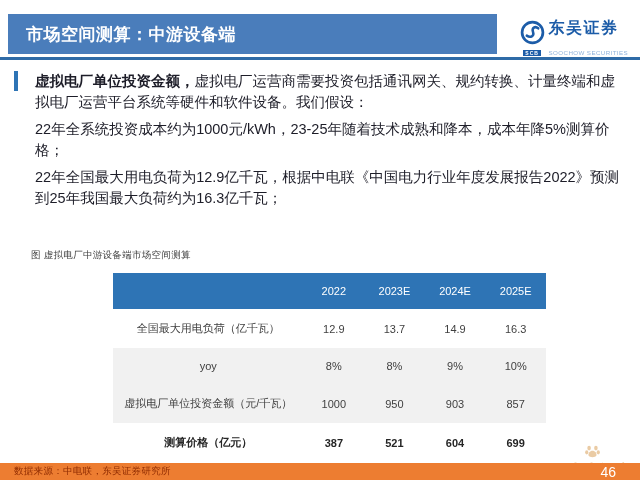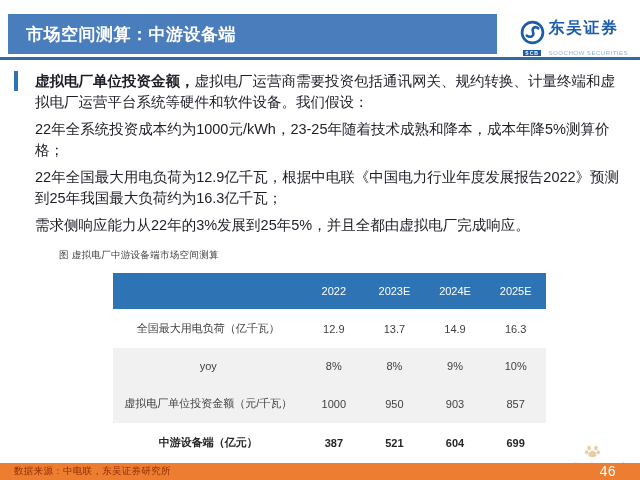--- a/index.html
+++ b/index.html
@@ -64,21 +64,21 @@
   }
   .dot {
     width: 4px; height: 4px; margin-top: 9px; margin-left: 2px;
     border-radius: 50%; background: #2e74b5;
   }
   .bullet b { font-weight: bold; }
 
   
   .figure { position: absolute; left: 14px; top: 249px; width: 612px; }
   .fig-caption {
-    margin-left: 45px; font-size: 9.5px; color: #3f3f3f; letter-spacing: 0.3px;
+    margin-left: 17px; font-size: 9.5px; color: #3f3f3f; letter-spacing: 0.3px;
   }
   table.calc {
     margin-left: 99px; margin-top: 11px;
     width: 433px; border-collapse: collapse; table-layout: fixed;
   }
   table.calc th, table.calc td {
     height: 23px; font-size: 11px; font-weight: normal;
     text-align: center; vertical-align: middle; padding: 12px 2px;
   }
   table.calc col.label-col { width: 44%; }
@@ -98,21 +98,21 @@
   
   .footer {
     position: absolute; left: 0; bottom: 0;
     width: 640px; height: 17px; background: #ed7d31;
     display: flex; align-items: center; justify-content: space-between;
     padding: 0 24px 0 14px;
   }
   .footer-source { color: #8f2b00; font-size: 9.5px; letter-spacing: 0.3px; }
   .footer-page {
     color: #ffffff; font-size: 14px;
-    font-family: Liberation Mono, monospace;
+    font-family: Liberation Sans, sans-serif;
   }
 </style>
 </head>
 <body>
 
 <div class="slide">
 
   <div class="banner">
     <h1>市场空间测算：中游设备端</h1>
   </div>
@@ -143,21 +143,20 @@
     <li class="bullet">
       <span class="marker-col"><span class="dot"></span></span>
       <span><span>22年全系统投资成本约为1000元/kWh，23-25年随着技术成熟和降本，成本年降5%测算价格；</span><b></b><span></span></span>
     </li>
     <li class="bullet">
       <span class="marker-col"><span class="dot"></span></span>
       <span><span>22年全国最大用电负荷为12.9亿千瓦，根据中电联《中国电力行业年度发展报告2022》预测到25年我国最大负荷约为16.3亿千瓦；</span><b></b><span></span></span>
     </li>
     <li class="bullet">
       <span class="marker-col"><span class="dot"></span></span>
-      <span><span>需求侧响应能力从22年的3%发展到25年5%，并且全都由虚拟电厂完成响应。</span><b></b><span></span></span>
     </li>
   </ul>
 
   <div class="figure">
     <div class="fig-caption">图  虚拟电厂中游设备端市场空间测算</div>
     <table class="calc">
       <colgroup>
         <col class="label-col">
           <col>
           <col>
@@ -189,21 +188,21 @@
           <td>10%</td>
         </tr>
         <tr class="striped">
           <td>虚拟电厂单位投资金额（元/千瓦）</td>
           <td>1000</td>
           <td>950</td>
           <td>903</td>
           <td>857</td>
         </tr>
         <tr class="total">
-          <td>中游设备端（亿元）</td>
+          <td>测算价格（亿元）</td>
           <td>387</td>
           <td>521</td>
           <td>604</td>
           <td>699</td>
         </tr>
       </tbody>
     </table>
   </div>
 
   <div class="watermark">

